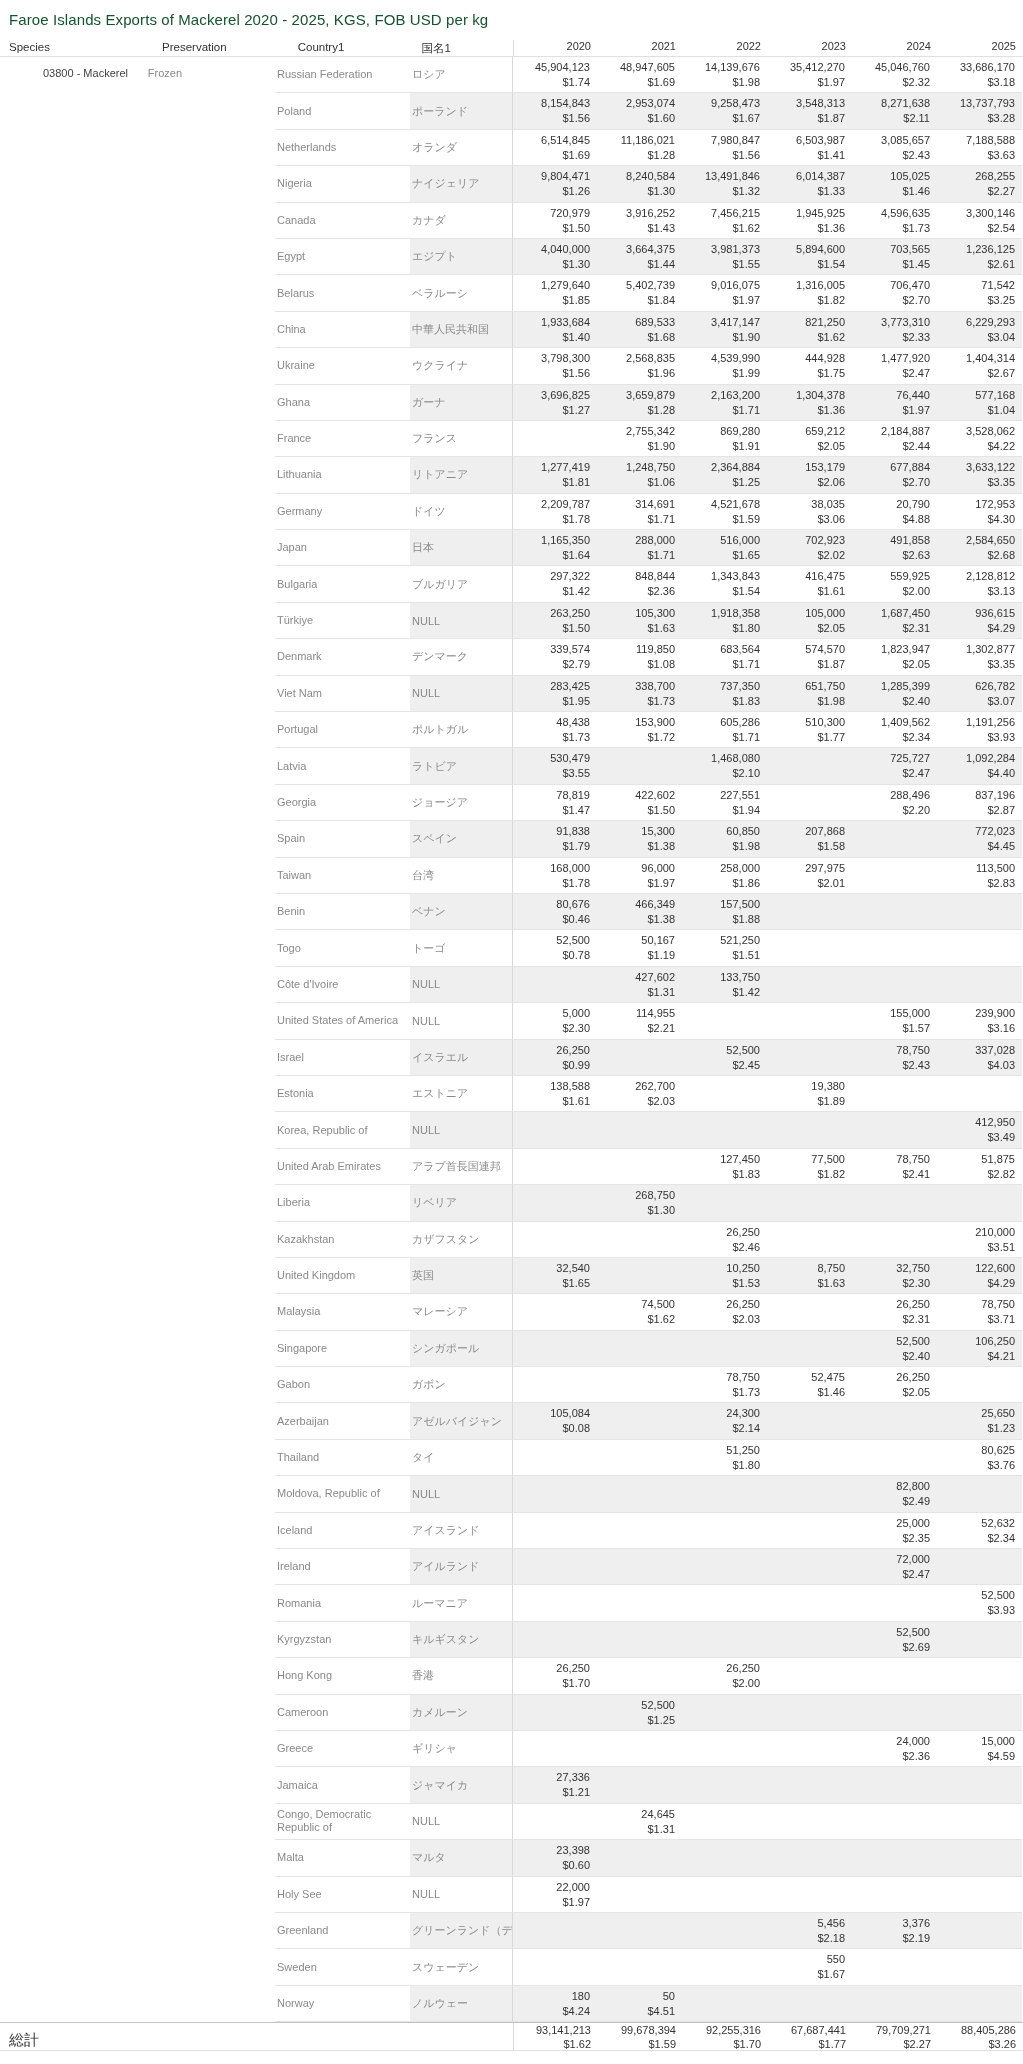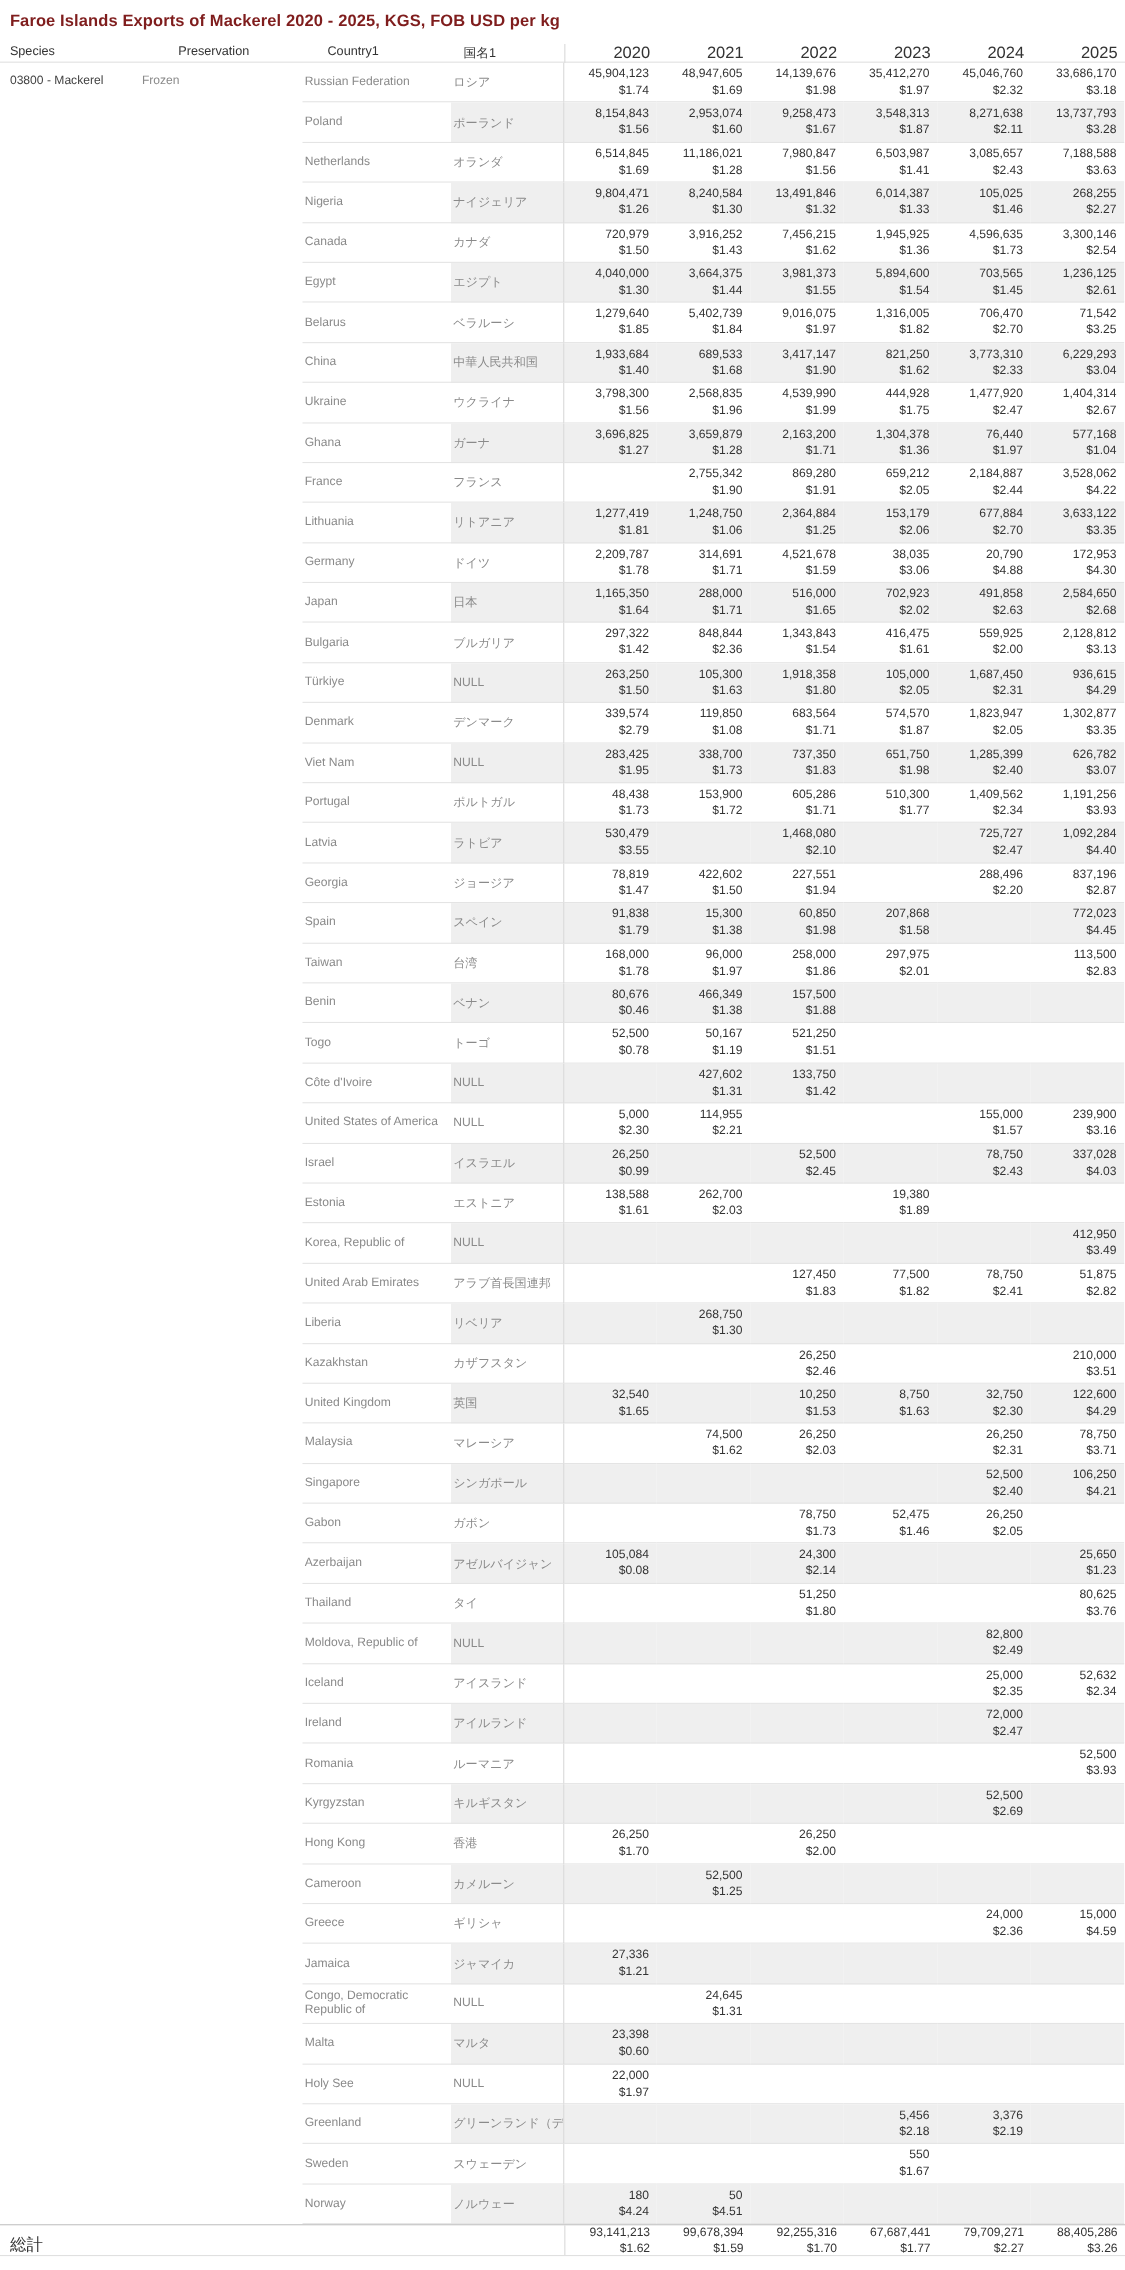--- a/index.html
+++ b/index.html
@@ -14,23 +14,22 @@
     width: 1023px;
     height: 2064px;
     background: #ffffff;
     overflow: hidden;
   }
   
   .title-bar { height: 40px; }
   .viz-title {
     padding: 11px 0 0 9px;
     font-size: 15px;
-    color: #7f1d1d;
+    color: #14532d;
     letter-spacing: .1px;
-    font-weight: bold;
   }
   
   .date-row { position: relative; height: 15px; }
   .date-label {
     position: absolute;
     left: 512px; width: 509px;
     text-align: center;
     font-size: 11.5px;
     color: #333333;
   }
@@ -47,32 +46,33 @@
     padding-top: 1px;
   }
   .h-species      { width: 127px; padding-left: 9px; }
   .h-preservation { width: 148px; padding-left: 2px; margin-left: 43px; }
   .h-country      { width: 135px; padding-left: 2px; }
   .h-jp           { width: 102px; padding-left: 2px; }
   .h-year {
     width: 85px;
     text-align: right;
     padding-right: 7px;
-    font-size: 15px;
+    font-size: 11px;
     color: #333333;
   }
   .h-year.y0 { border-left: 1px solid #d9d9d9; height: 17px; }
   
   .tbody { position: relative; }
   .left-block {
     position: absolute;
     top: 0; left: 0;
     width: 275px;
     display: flex;
     padding-top: 10px;
+    padding-left: 34px;
   }
   .species-label {
     width: 127px;
     padding-left: 9px;
     font-size: 11px;
     color: #424242;
   }
   .preservation-label {
     width: 148px;
     padding-left: 2px;

